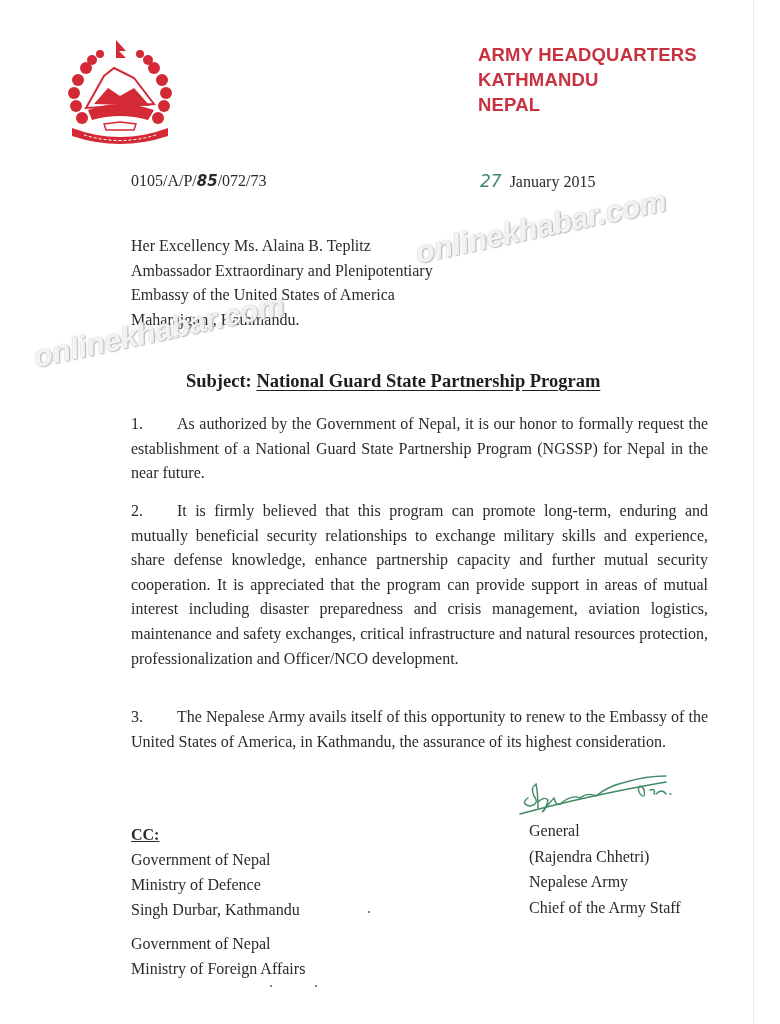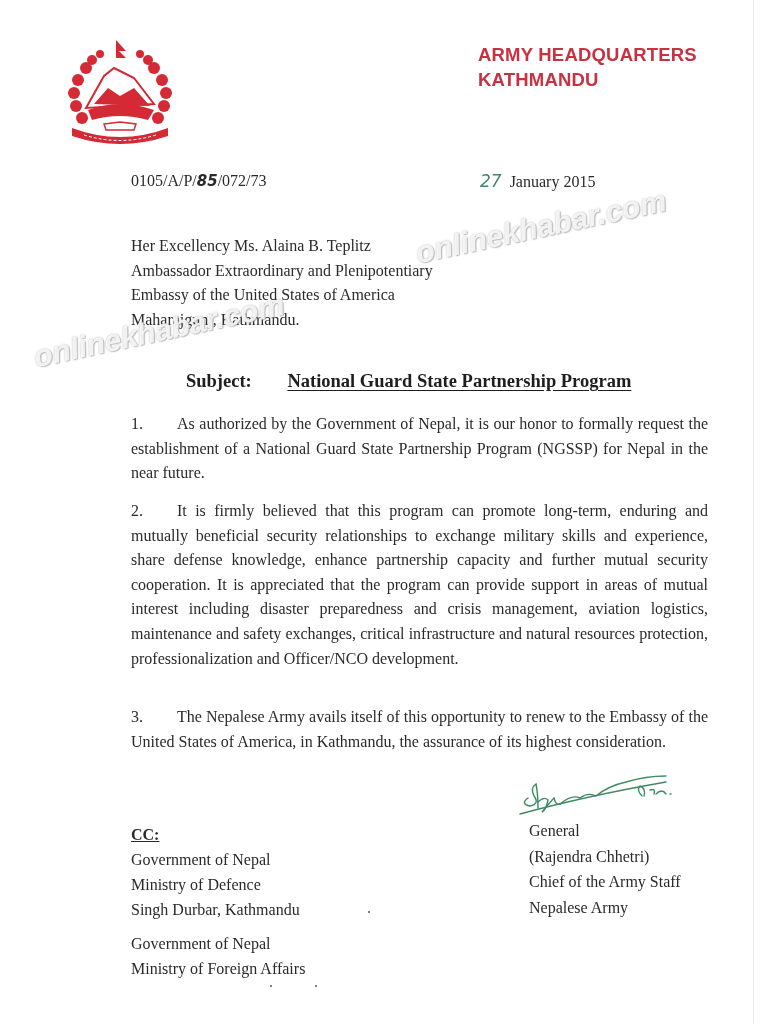--- a/index.html
+++ b/index.html
@@ -18,21 +18,21 @@
 
     .ref { position: absolute; left: 131px; top: 172px; font-size: 16px; white-space: nowrap; }
     .ref .hand { font-family: "DejaVu Sans", sans-serif; font-style: italic; font-weight: bold; font-size: 15px; color: #2a2a2a; }
     .date { position: absolute; left: 480px; top: 171px; font-size: 16px; white-space: nowrap; }
     .date .hand { font-family: "DejaVu Sans", sans-serif; font-style: italic; font-size: 17px; color: #3f8a64; margin-right: 4px; }
 
     .addr { position: absolute; left: 131px; top: 234px; font-size: 16px; line-height: 24.5px; }
     .addr div { white-space: nowrap; }
 
     .subject { position: absolute; left: 186px; top: 371px; font-size: 18.5px; font-weight: bold; white-space: nowrap; color: #1e1e1e; }
-    .subject .u { text-decoration: underline; text-underline-offset: 3px; margin-left: 31px; }
+    .subject .u { text-decoration: underline; text-underline-offset: 3px; }
 
     .para { position: absolute; left: 131px; width: 577px; font-size: 16px; line-height: 24.6px; text-align: justify; }
     .para .num { display: inline-block; width: 46px; }
     .p1 { top: 412px; }
     .p2 { top: 499px; }
     .p3 { top: 705px; }
 
     .cc { position: absolute; left: 131px; top: 822px; font-size: 16px; line-height: 25px; }
     .cc .cc-head { font-weight: bold; text-decoration: underline; }
     .cc .gap { height: 9px; }
@@ -88,20 +88,21 @@
       <path d="M40 86 L56 84 L72 86 L70 92 L42 92 Z" fill="#ffffff" stroke="#d42a36" stroke-width="1.5"></path>
 
       <path d="M8 90 Q56 108 104 90 L104 98 Q56 114 8 98 Z" fill="#d42a36"></path>
       <path d="M20 97 Q56 108 92 97" stroke="#ffffff" stroke-width="1" fill="none" stroke-dasharray="3 2"></path>
     </svg>
   </div>
 
   <div class="hq">
     <div>ARMY HEADQUARTERS</div>
     <div>KATHMANDU</div>
+    <div>NEPAL</div>
   </div>
 
   <div class="ref">
     <span>0105/A/P/</span><span class="hand">85</span><span>/072/73</span>
   </div>
   <div class="date">
     <span class="hand">27</span>
     <span>January 2015</span>
   </div>
 
@@ -134,22 +135,22 @@
         <path d="M22 32 Q28 26 32 30 Q30 40 26 42 Q36 30 38 28 Q40 36 44 34"></path>
         <path d="M44 34 Q56 24 64 28 Q72 22 80 26 Q92 16 110 12 Q130 6 150 6"></path>
         <path d="M4 44 Q70 26 150 12"></path>
         <path d="M126 26 Q120 20 124 16 Q130 18 128 26 M134 20 Q140 18 138 24 M140 24 Q146 18 150 24 M154 24 l1 0"></path>
       </g>
     </svg>
   </div>
   <div class="signer">
     <div>General</div>
     <div>(Rajendra Chhetri)</div>
+    <div>Nepalese Army</div>
     <div>Chief of the Army Staff</div>
-    <div>Nepalese Army</div>
   </div>
 
   <div class="cc">
     <div class="cc-head">CC:</div>
     <div>Government of Nepal</div>
     <div>Ministry of Defence</div>
     <div>Singh Durbar, Kathmandu</div>
     <div class="gap"></div>
     <div>Government of Nepal</div>
     <div>Ministry of Foreign Affairs</div>

